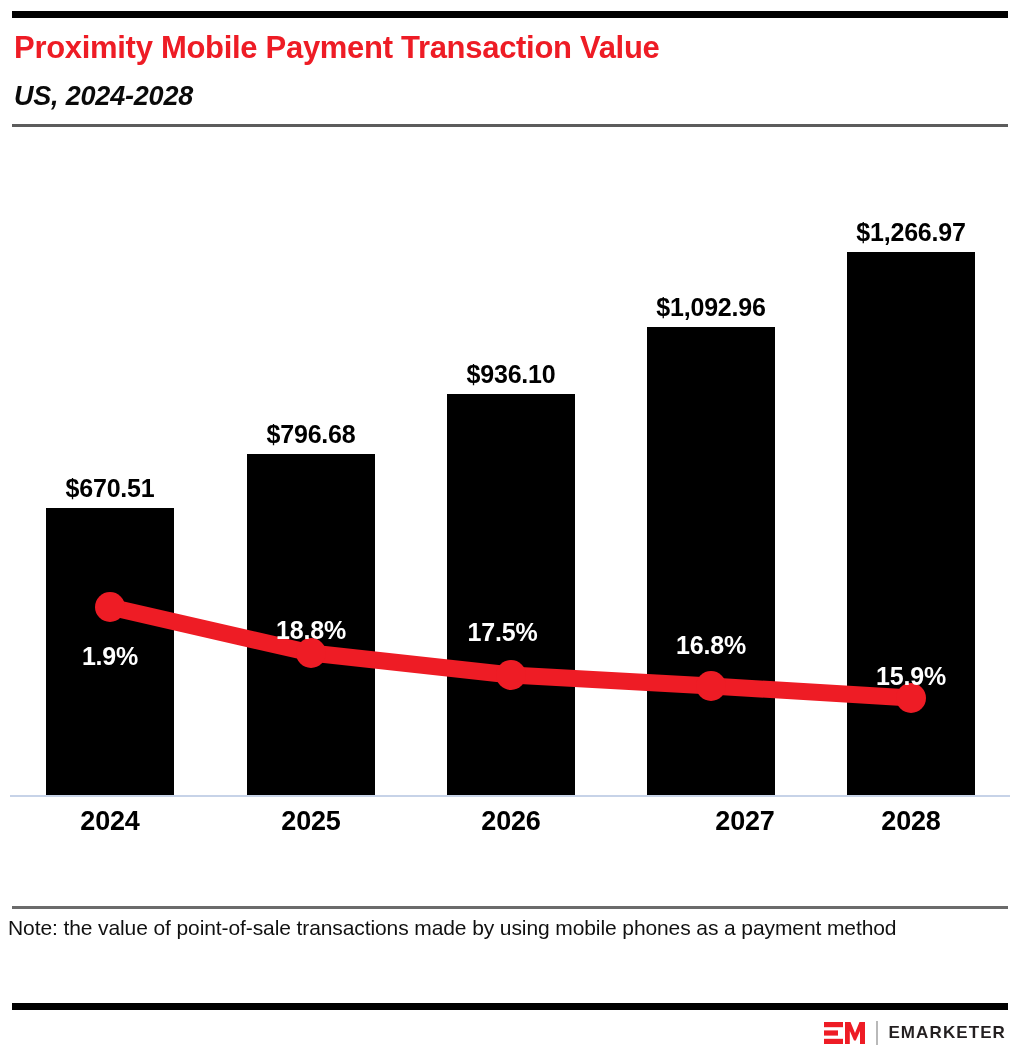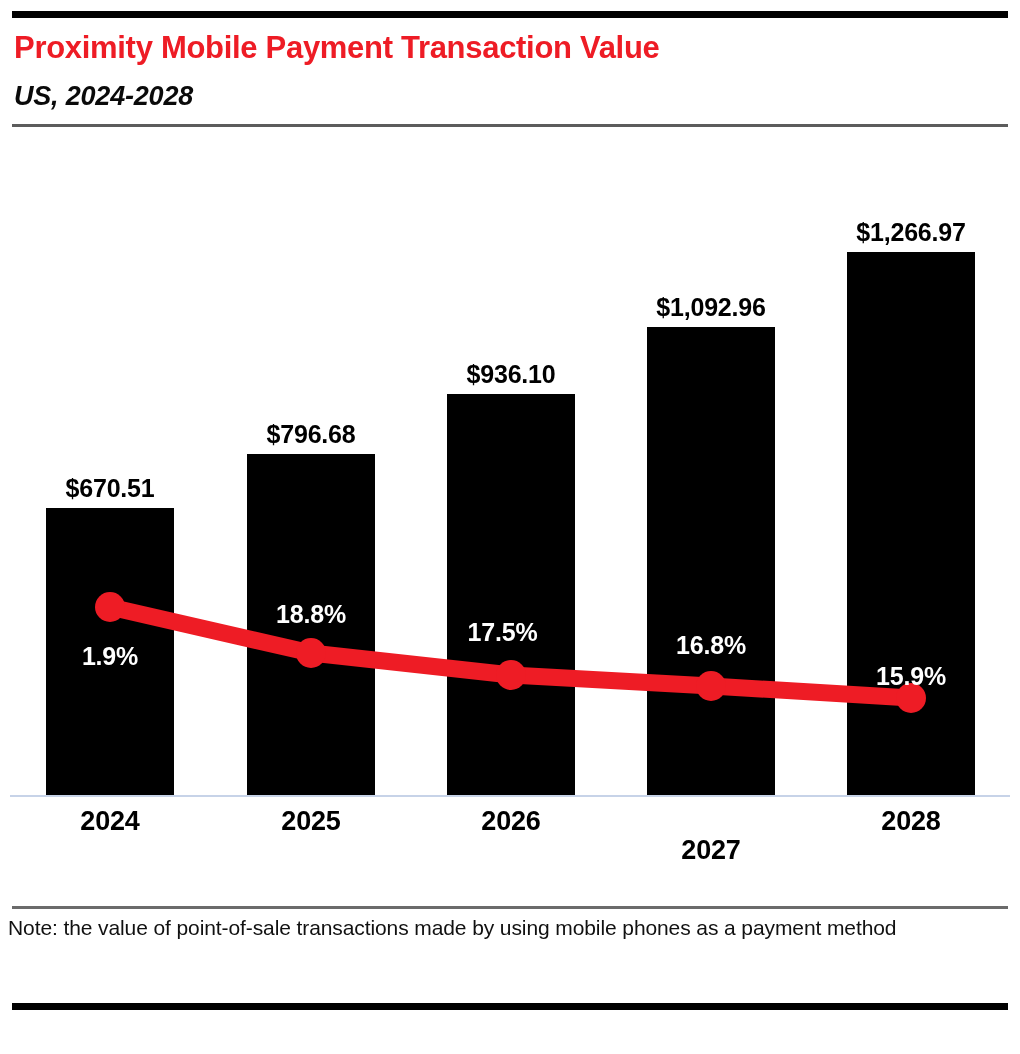--- a/index.html
+++ b/index.html
@@ -256,37 +256,47 @@
     <svg class="line-svg" viewBox="0 0 1020 650">
       <polyline points="110,457 311,503 511,525 711,536 911,548" fill="none" stroke="#EE1C25" stroke-width="17" stroke-linecap="round" stroke-linejoin="round"></polyline>
       <circle cx="110" cy="457" r="15" fill="#EE1C25"></circle>
       <circle cx="311" cy="503" r="15" fill="#EE1C25"></circle>
       <circle cx="511" cy="525" r="15" fill="#EE1C25"></circle>
       <circle cx="711" cy="536" r="15" fill="#EE1C25"></circle>
       <circle cx="911" cy="548" r="15" fill="#EE1C25"></circle>
     </svg>
 
     <div class="pct-label" style="left:46px;  width:128px; top:492px;">1.9%</div>
-    <div class="pct-label" style="left:247px; width:128px; top:450px;">18.8%</div>
+    <div class="pct-label" style="left:247px; width:128px; top:466px;">18.8%</div>
     <div class="pct-label" style="left:447px; width:111px; top:468px;">17.5%</div>
     <div class="pct-label" style="left:647px; width:128px; top:481px;">16.8%</div>
     <div class="pct-label" style="left:847px; width:128px; top:512px;">15.9%</div>
 
     <div class="axis-line"></div>
   </div>
 
   <div class="xlabels">
     <div class="xlabel" style="left:46px;  width:128px;">2024</div>
     <div class="xlabel" style="left:247px; width:128px;">2025</div>
     <div class="xlabel" style="left:447px; width:128px;">2026</div>
-    <div class="xlabel" style="left:647px; width:128px;margin-top:29px;">2027</div>
+    <div class="xlabel" style="left:681px; width:128px;">2027</div>
     <div class="xlabel" style="left:847px; width:128px;">2028</div>
   </div>
 
 
   <div class="legend-rule"></div>
 
   <div class="note">Note: the value of point-of-sale transactions made by using mobile phones as a payment method</div>
 
   <div class="bottom-rule"></div>
 
+  <div class="logo">
+    <svg class="logo-mark" width="42" height="24" viewBox="0 0 42 24">
+      <rect x="0" y="1" width="19" height="5.2" fill="#EE1C25"></rect>
+      <rect x="0" y="9.4" width="14" height="5.2" fill="#EE1C25"></rect>
+      <rect x="0" y="17.8" width="19" height="5.2" fill="#EE1C25"></rect>
+      <polygon points="21,1 26.5,1 31,12 35.5,1 41,1 41,23 36,23 36,10 31.8,19.5 30,19.5 25.8,10 25.8,23 21,23" fill="#EE1C25"></polygon>
+    </svg>
+    <span class="logo-divider"></span>
+    <span class="logo-word">EMARKETER</span>
+  </div>
 
 </div>
 
 </body></html>

